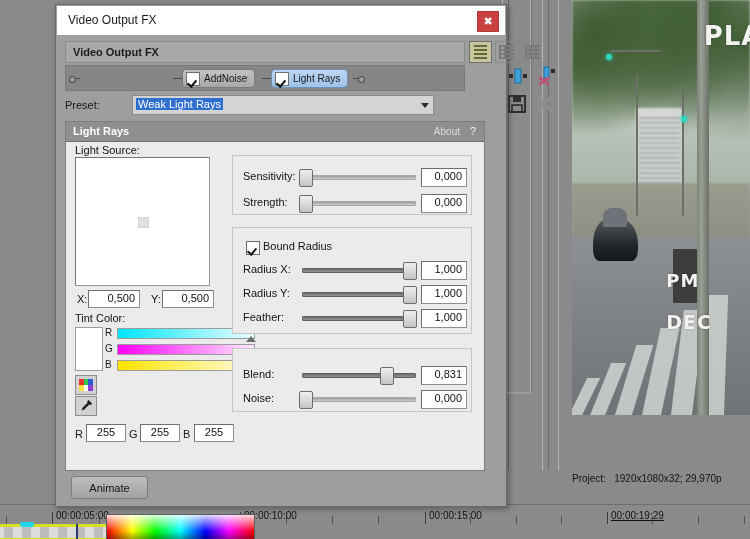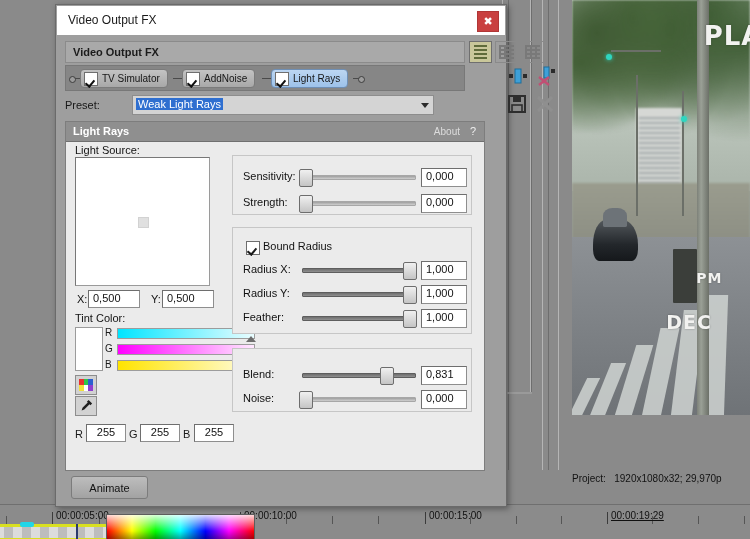--- a/index.html
+++ b/index.html
@@ -147,21 +147,21 @@
   .plugin-help{position:absolute;right:8px;top:3px;font-size:11px;color:#efefef;cursor:pointer;}
 
   .lbl{position:absolute;font-size:11px;color:#121212;white-space:nowrap;}
   .ls-box{position:absolute;left:9px;top:35px;width:133px;height:127px;background:#fff;border:1px solid #9a9a9a;
     border-top-color:#777;border-left-color:#777;cursor:crosshair;}
   .ls-handle{position:absolute;width:9px;height:9px;background:#e0e0e0;border:1px solid #d2d2d2;}
 
   .tinybox{position:absolute;height:16px;background:#fff;border:1px solid #8e8e8e;
     border-top-color:#6e6e6e;border-left-color:#6e6e6e;}
   .tinybox input,.tinybox .v{position:absolute;left:4px;top:1px;font-size:11px;color:#111;
-    background:transparent;border:0;outline:none;width:calc(100% - 8px);font-family:"Liberation Sans", sans-serif;}
+    background:transparent;border:0;outline:none;width:calc(100% - 8px);font-family:"Liberation Sans", sans-serif;text-align:right;}
 
   .group{position:absolute;background:#ebebeb;border:1px solid #c6c6c6;}
   .sl-track{position:absolute;height:3px;background:linear-gradient(180deg,#9e9e9e 0%,#cfcfcf 100%);border:1px solid #a7a7a7;border-radius:1px;}
   .sl-track.dark{background:linear-gradient(180deg,#6e6e6e 0%,#909090 100%);border-color:#5e5e5e;}
   .sl-thumb{position:absolute;width:12px;height:16px;border:1px solid #6d6d6d;border-radius:2px;
     background:linear-gradient(180deg,#f0f0f0 0%,#c4c4c4 100%);cursor:pointer;}
 
   .chk{position:absolute;width:12px;height:12px;background:#fff;border:1px solid #6d6d6d;cursor:pointer;}
   .chk:after{content:"";position:absolute;left:2px;top:4px;width:4px;height:7px;
     border:solid #1a1a1a;border-width:0 2px 2px 0;transform:rotate(40deg);}
@@ -228,21 +228,21 @@
     </div>
     <div class="vid-car"></div>
     <div class="vid-pole" style="left:36%;top:18%;width:2px;height:34%;"></div>
     <div class="vid-pole" style="left:62%;top:22%;width:2px;height:30%;"></div>
     <div class="vid-pole" style="left:22%;top:12%;width:28%;height:2px;"></div>
     <div class="tl" style="left:19%;top:13%;"></div>
     <div class="tl" style="left:61%;top:28%;"></div>
     <div class="vid-pole-big"></div>
     <div class="vid-box"></div>
     <span class="vid-text" style="left:74%;top:5%;font-size:26px;">PLA</span>
-    <span class="vid-text" style="left:53%;top:65%;font-size:14px;margin-left:30px;">PM</span>
+    <span class="vid-text" style="left:53%;top:65%;font-size:18px;">PM</span>
     <span class="vid-text" style="left:53%;top:75%;font-size:19px;">DEC</span>
   </div>
 
   <div class="proj-info">
     <div><span>Project:</span>&nbsp;&nbsp; <span>1920x1080x32; 29,970p</span></div>
     <div><span>Preview:</span> <span>1920x1080x32; 29,970p</span></div>
   </div>
 
   <div class="timeline">
     <div class="tl-topline"></div>
@@ -300,24 +300,20 @@
     <div class="viewbtn" style="left:438px;">
         <div class="vb-grid"></div>
       </div>
     <div class="viewbtn" style="left:464px;">
         <div class="vb-grid"></div>
       </div>
 
     <div class="chain-bar">
       <div class="fxdot" style="left:3px;"></div>
       <div class="fxlink" style="left:9px;width:5px;"></div>
-      <div class="fxbtn" style="left:14px;">
-        <div class="fxchk"></div>
-        <label>TV Simulator</label>
-      </div>
       <div class="fxlink" style="left:107px;width:9px;"></div>
       <div class="fxbtn" style="left:116px;">
         <div class="fxchk"></div>
         <label>AddNoise</label>
       </div>
       <div class="fxlink" style="left:196px;width:9px;"></div>
       <div class="fxbtn sel" style="left:205px;">
         <div class="fxchk"></div>
         <label>Light Rays</label>
       </div>

